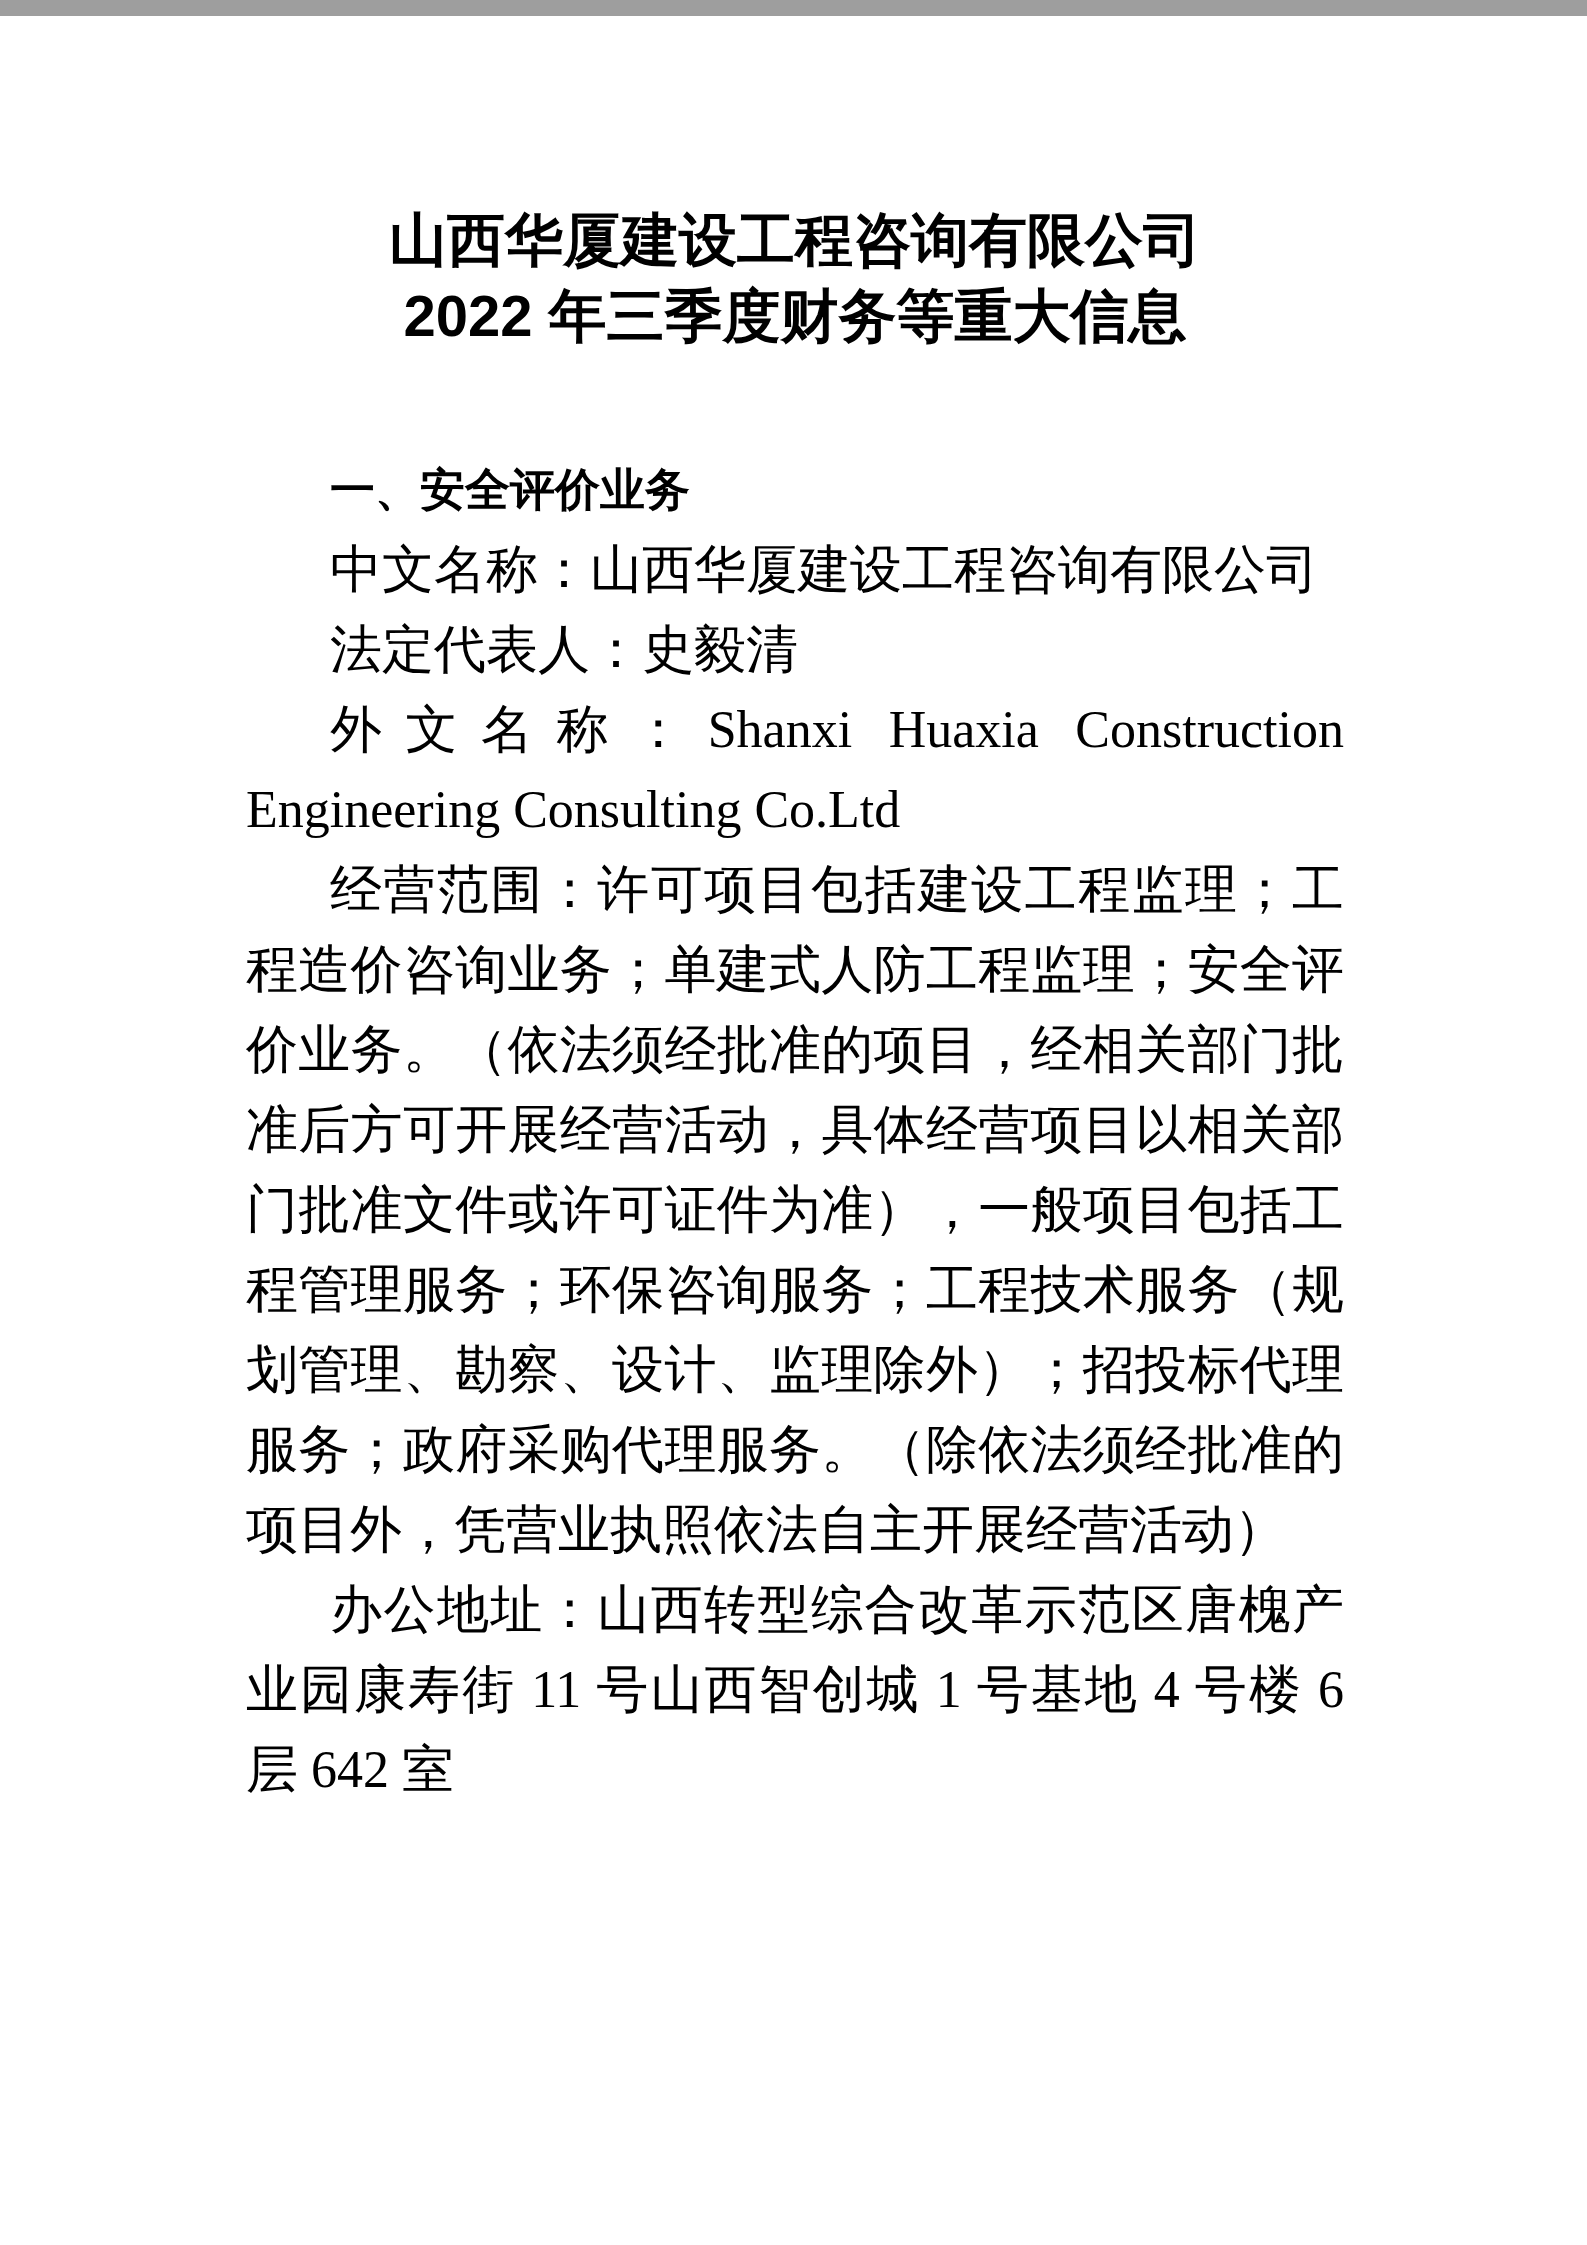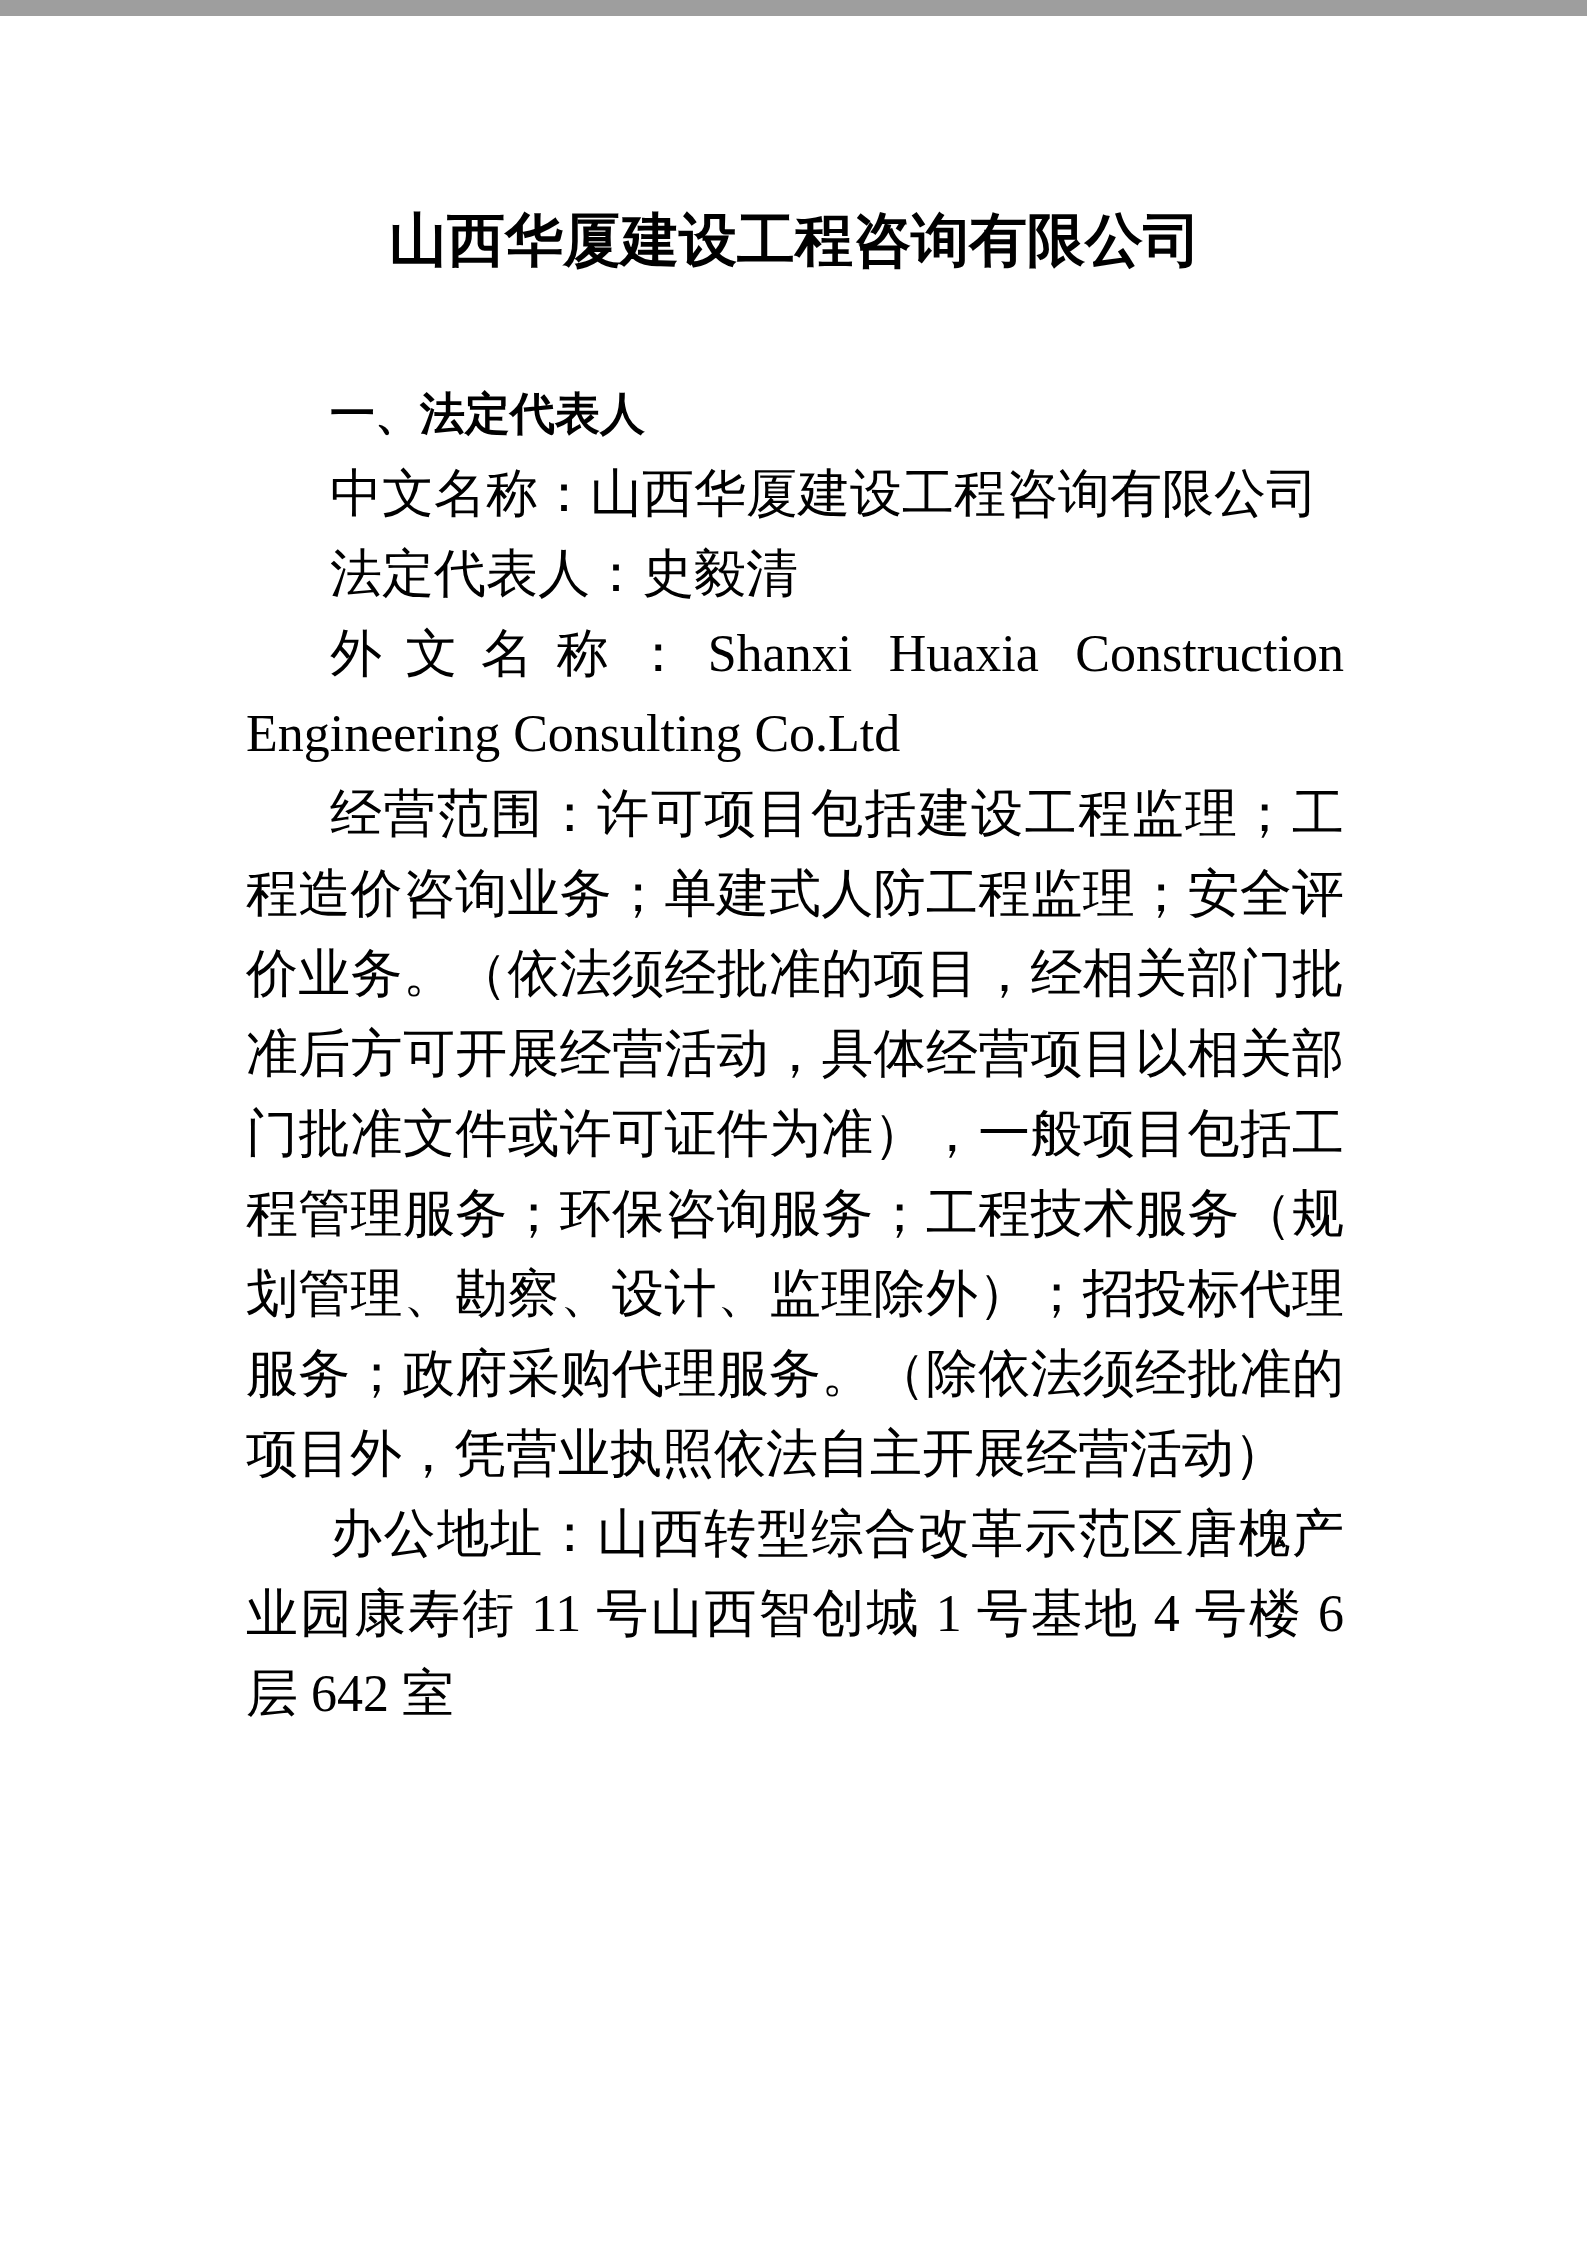--- a/index.html
+++ b/index.html
@@ -49,23 +49,24 @@
     text-justify: inter-character;
   }
 </style>
 </head>
 <body>
 
 <div class="page">
 
   <div class="doc-title">
     <div>山西华厦建设工程咨询有限公司</div>
+    <div>2022 年三季度财务等重大信息</div>
   </div>
 
-  <div class="section-heading">一、法定代表人</div>
+  <div class="section-heading">一、安全评价业务</div>
 
   <div class="body-text">
     <p>中文名称：山西华厦建设工程咨询有限公司</p>
     <p>法定代表人：史毅清</p>
     <p>外文名称：Shanxi Huaxia Construction Engineering Consulting Co.Ltd</p>
     <p>经营范围：许可项目包括建设工程监理；工程造价咨询业务；单建式人防工程监理；安全评价业务。（依法须经批准的项目，经相关部门批准后方可开展经营活动，具体经营项目以相关部门批准文件或许可证件为准），一般项目包括工程管理服务；环保咨询服务；工程技术服务（规划管理、勘察、设计、监理除外）；招投标代理服务；政府采购代理服务。（除依法须经批准的项目外，凭营业执照依法自主开展经营活动）</p>
     <p>办公地址：山西转型综合改革示范区唐槐产业园康寿街 11 号山西智创城 1 号基地 4 号楼 6 层 642 室</p>
   </div>
 
 </div>

